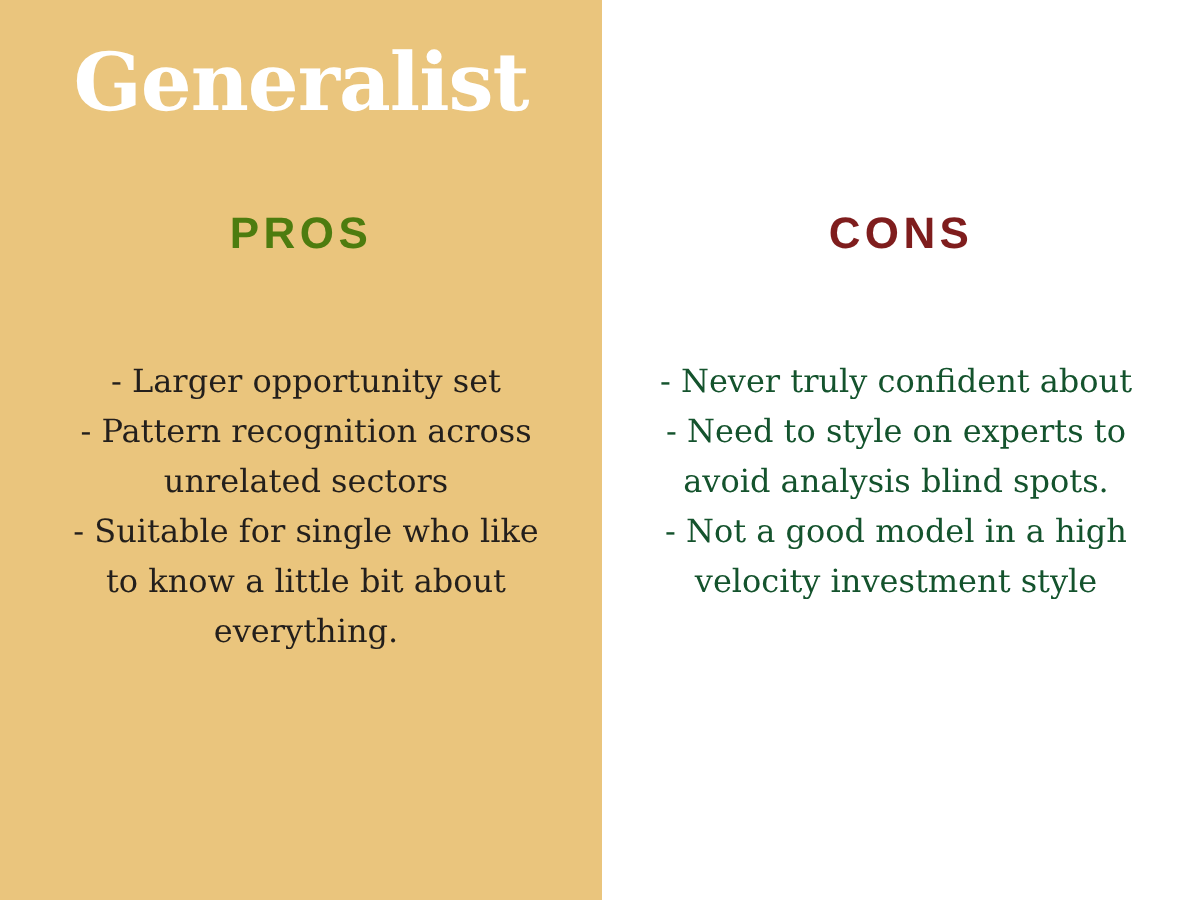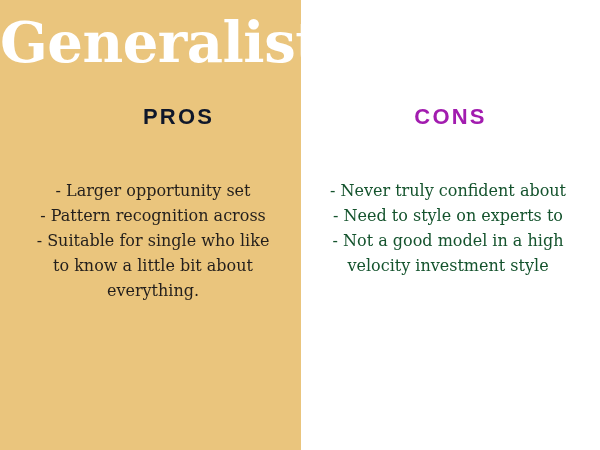--- a/index.html
+++ b/index.html
@@ -45,21 +45,21 @@
 
   
   .slide-title {
     position: absolute;
     left: 0;
     top: 12px;
     width: 301px;
     text-align: center;
     font-family: "DejaVu Serif", "Liberation Serif", serif;
     font-weight: bold;
-    font-size: 56px;
+    font-size: 40px;
     line-height: 60px;
     letter-spacing: -0.5px;
     color: #ffffff;
     white-space: nowrap;
   }
 
   
   .col-heading {
     position: absolute;
     top: 104px;
@@ -67,27 +67,26 @@
     font-weight: bold;
     font-size: 22px;
     line-height: 26px;
     letter-spacing: 2.2px;
     text-align: center;
     white-space: nowrap;
   }
   .col-heading.pros {
     left: 0;
     width: 301px;
-    color: #0f172a;
-    padding-left: 28px;
+    color: #4d7c0f;
   }
   .col-heading.cons {
     left: 301px;
     width: 299px;
-    color: #a21caf;
+    color: #7f1d1d;
   }
 
   
   .body-block {
     position: absolute;
     top: 178px;
     font-family: "DejaVu Serif", "Liberation Serif", serif;
     font-size: 16px;
     line-height: 25px;
     color: #231f1c;
@@ -117,25 +116,27 @@
 
   <div class="slide-title">Generalist</div>
 
   <div class="col-heading pros">PROS</div>
 
   <div class="col-heading cons">CONS</div>
 
   <div class="body-block left">
     <span class="line">- Larger opportunity set</span>
     <span class="line">- Pattern recognition across</span>
+    <span class="line">unrelated sectors</span>
     <span class="line">- Suitable for single who like</span>
     <span class="line">to know a little bit about</span>
     <span class="line">everything.</span>
   </div>
 
   <div class="body-block right">
     <span class="line">- Never truly confident about</span>
     <span class="line">- Need to style on experts to</span>
+    <span class="line">avoid analysis blind spots.</span>
     <span class="line">- Not a good model in a high</span>
     <span class="line">velocity investment style</span>
   </div>
 
 </div>
 
 </body></html>

